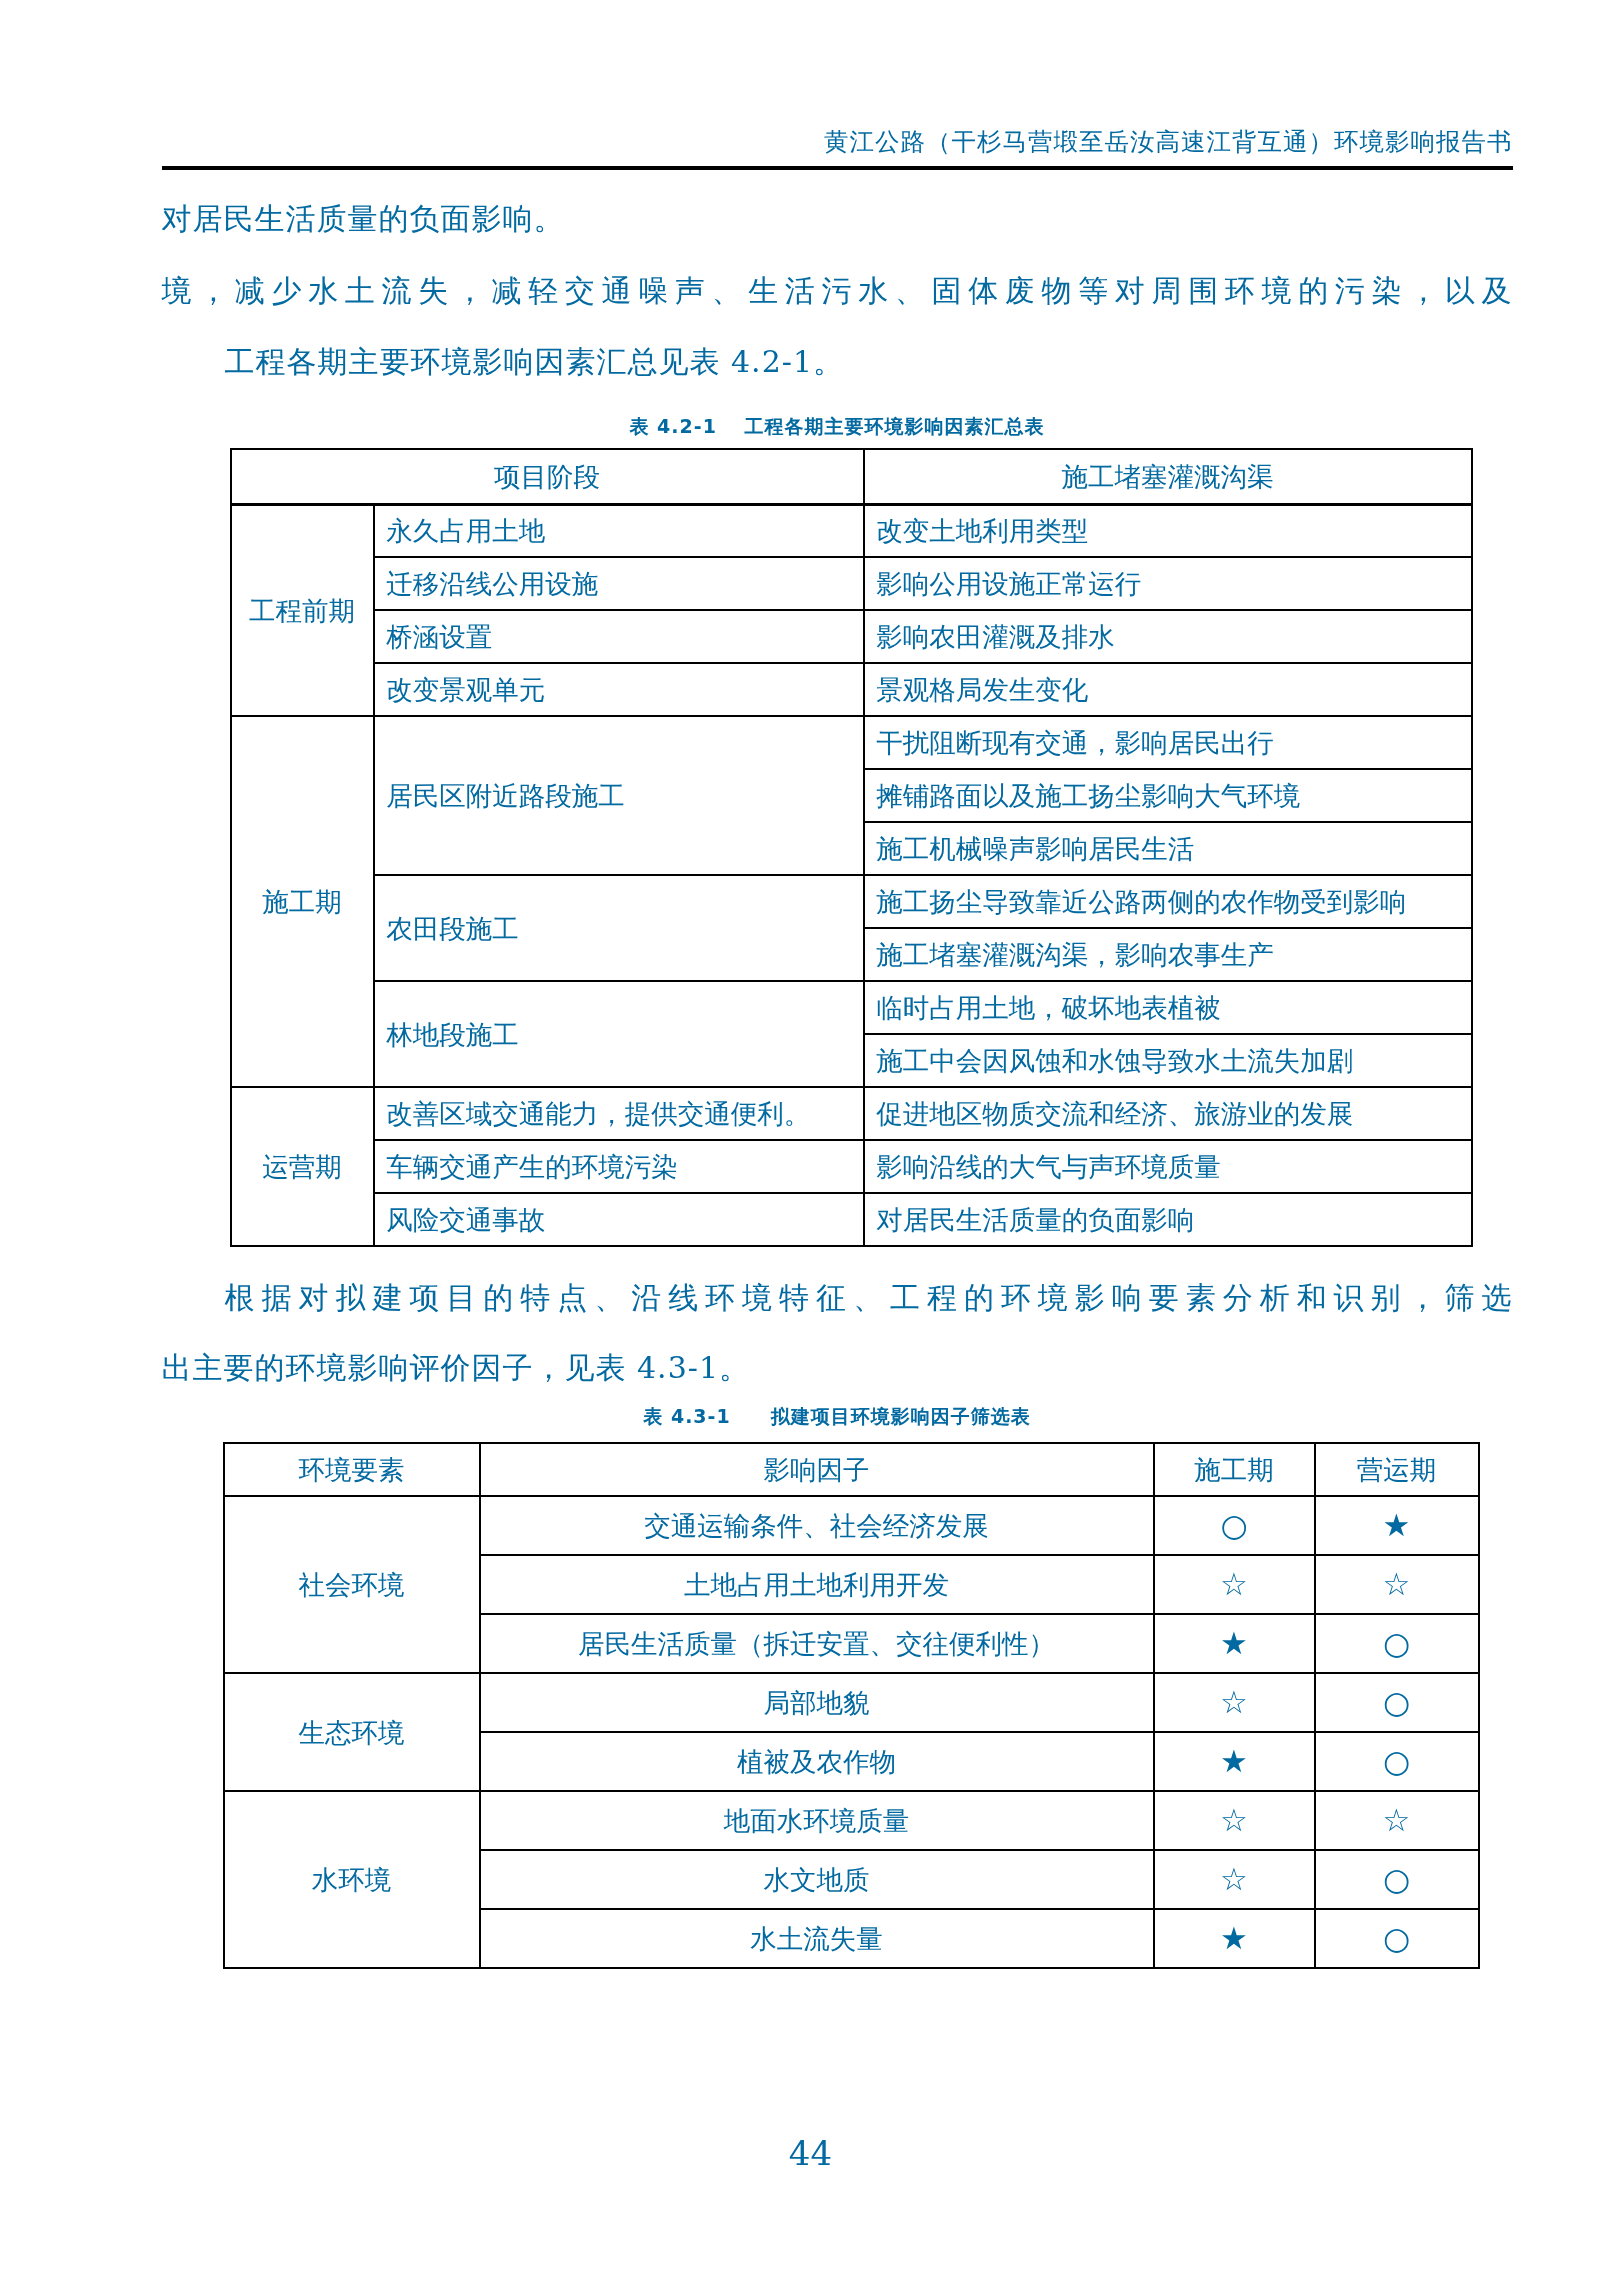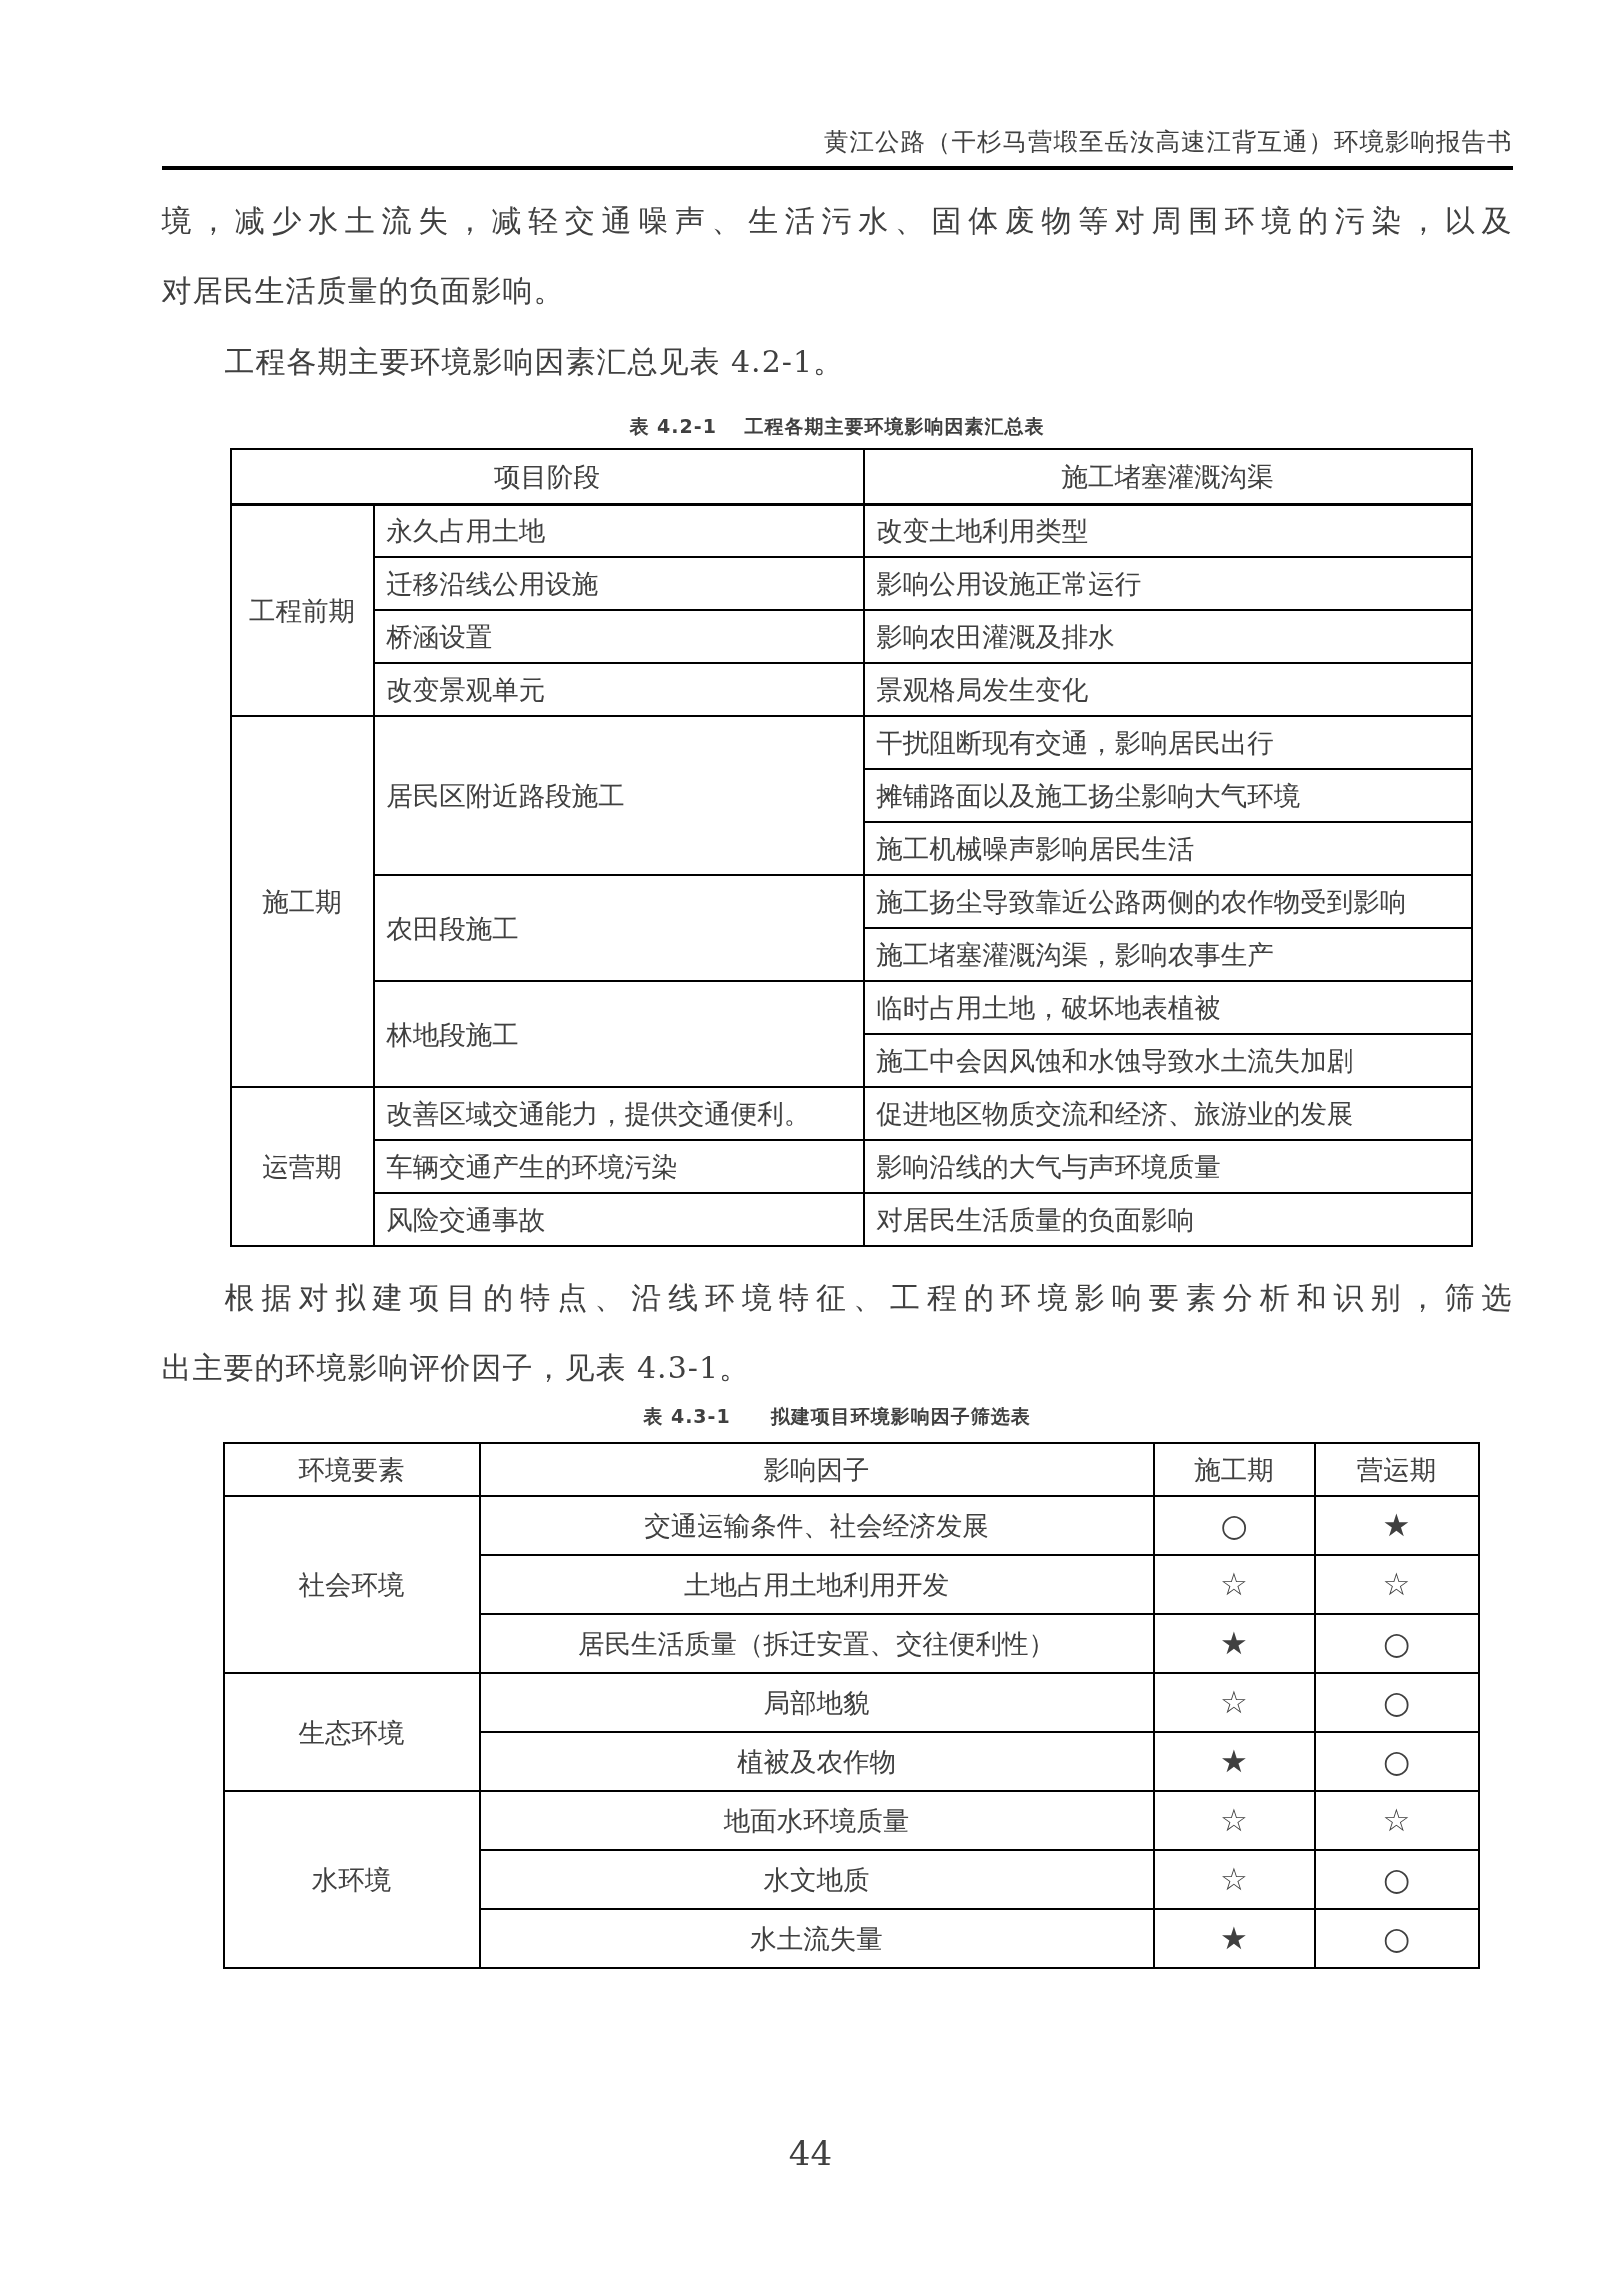--- a/index.html
+++ b/index.html
@@ -3,21 +3,21 @@
 <meta charset="utf-8">
 <style>
   * { box-sizing: border-box; }
   html, body { margin: 0; padding: 0; background: #ffffff; }
   .page {
     position: relative;
     width: 1582px;
     height: 2293px;
     margin: 0 auto;
     background: #ffffff;
-    color: #404040;
+    color: #0369a1;
     font-family: "DejaVu Serif", "Liberation Serif", serif;
     padding: 0 89px 0 142px;
     overflow: hidden;
   }
   .doc-header {
     padding-top: 125px;
     padding-bottom: 7.8px;
     border-bottom: 4.9px solid #000;
     text-align: right;
     font-size: 24.5px;
@@ -94,22 +94,22 @@
 </style>
 </head>
 <body>
 
 <div class="page">
 
   <div class="doc-header">
     <span>黄江公路（干杉马营塅至岳汝高速江背互通）环境影响报告书</span>
   </div>
 
+  <p class="line">对居民生活质量的负面影响。</p>
   <p class="line first jfull">境，减少水土流失，减轻交通噪声、生活污水、固体废物等对周围环境的污染，以及</p>
-  <p class="line">对居民生活质量的负面影响。</p>
   <p class="line indent">工程各期主要环境影响因素汇总见表 4.2-1。</p>
 
   <h3 class="table-title">表 4.2-1　 工程各期主要环境影响因素汇总表</h3>
 
   <table class="t1">
     <colgroup>
         <col style="width:143px">
         <col style="width:490px">
         <col style="width:608px">
       </colgroup>

